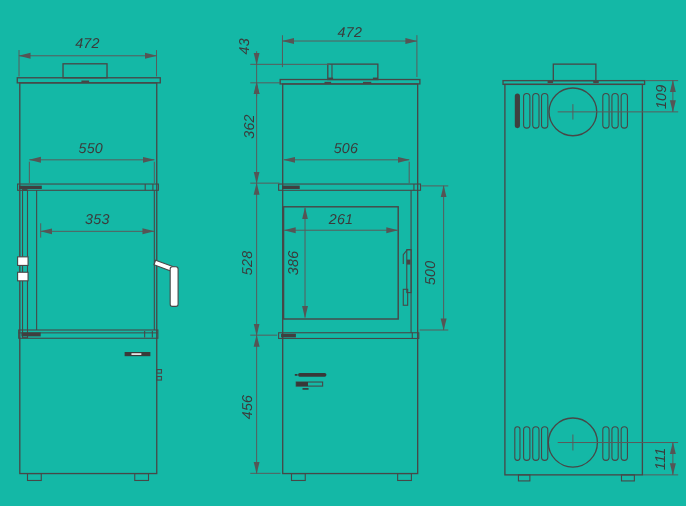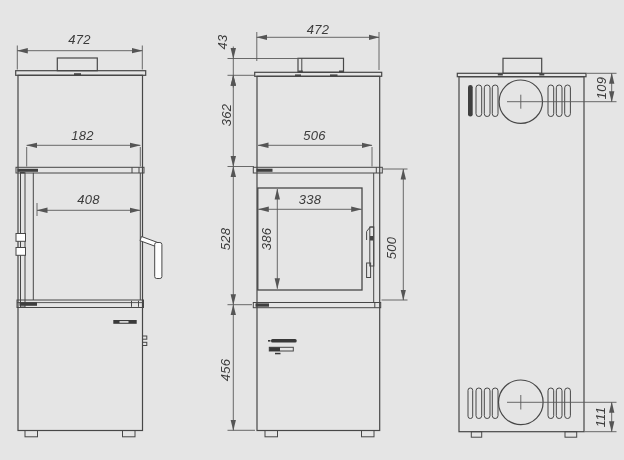--- a/index.html
+++ b/index.html
@@ -1,17 +1,17 @@
 <!DOCTYPE html>
 <html><head>
 <meta charset="utf-8">
 <style>
   html,body{margin:0;padding:0;background:#fff;}
   .stage{
-    position:relative;width:624px;height:460px;background:#e5e5e5;
+    position:relative;width:624px;height:460px;background:#14b8a6;
     font-family:"Liberation Sans",sans-serif;overflow:hidden;
   }
   .stage svg{position:absolute;left:0;top:0;}
   .dim-label{
     position:absolute;transform:translate(-50%,-50%);
     font-style:italic;font-size:13px;color:#3b3b3b;
     letter-spacing:.2px;white-space:nowrap;line-height:1;
   }
   .dim-label.v{transform:translate(-50%,-50%) rotate(-90deg);}
 </style>
@@ -186,28 +186,28 @@
 
     <line x1="586.5" y1="73.3" x2="616.5" y2="73.3"></line>
     <line x1="611.7" y1="73.3" x2="611.7" y2="101.7" marker-start="url(#arw)" marker-end="url(#arw)"></line>
 
     <line x1="584.5" y1="431.7" x2="616.5" y2="431.7"></line>
     <line x1="611.7" y1="402.3" x2="611.7" y2="431.7" marker-start="url(#arw)" marker-end="url(#arw)"></line>
   </g>
 </svg>
 
 <span class="dim-label" style="left:79.5px;top:39px">472</span>
-<span class="dim-label" style="left:82.5px;top:134.5px">182</span>
-<span class="dim-label" style="left:88.5px;top:199px">408</span>
+<span class="dim-label" style="left:82.5px;top:134.5px">550</span>
+<span class="dim-label" style="left:88.5px;top:199px">353</span>
 
 <span class="dim-label" style="left:318px;top:28.5px">472</span>
 <span class="dim-label v" style="left:221.5px;top:42px">43</span>
 <span class="dim-label v" style="left:226px;top:115px">362</span>
 <span class="dim-label" style="left:314.5px;top:134.5px">506</span>
-<span class="dim-label" style="left:310px;top:199px">338</span>
+<span class="dim-label" style="left:310px;top:199px">261</span>
 <span class="dim-label v" style="left:266px;top:238.5px">386</span>
 <span class="dim-label v" style="left:224.5px;top:239px">528</span>
 <span class="dim-label v" style="left:390.5px;top:247.5px">500</span>
 <span class="dim-label v" style="left:224.5px;top:370px">456</span>
 
 <span class="dim-label v" style="left:600.5px;top:88px">109</span>
 <span class="dim-label v" style="left:600px;top:416.5px">111</span>
 
 </div>
 

